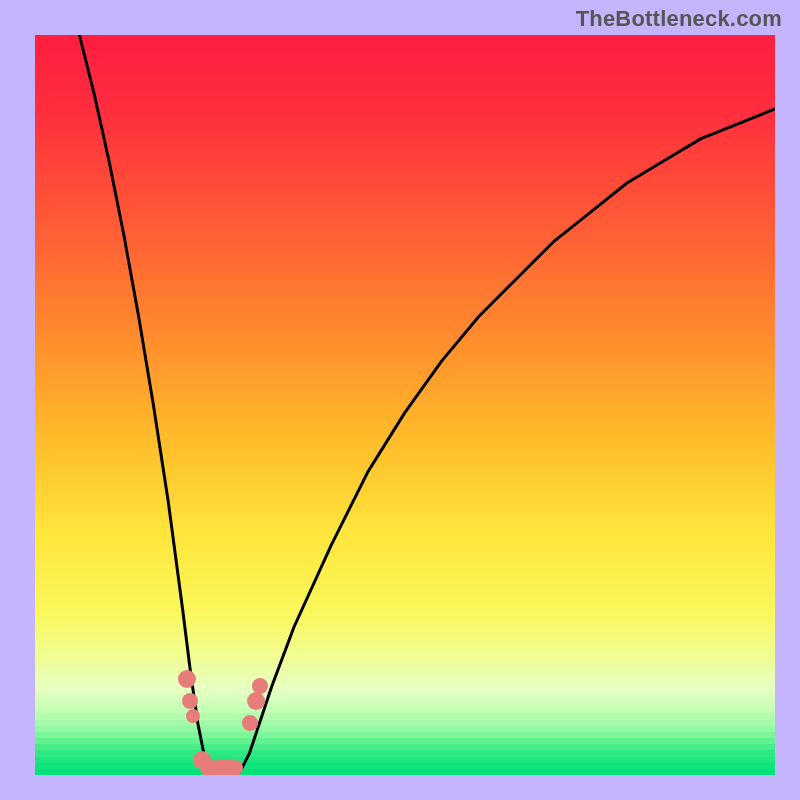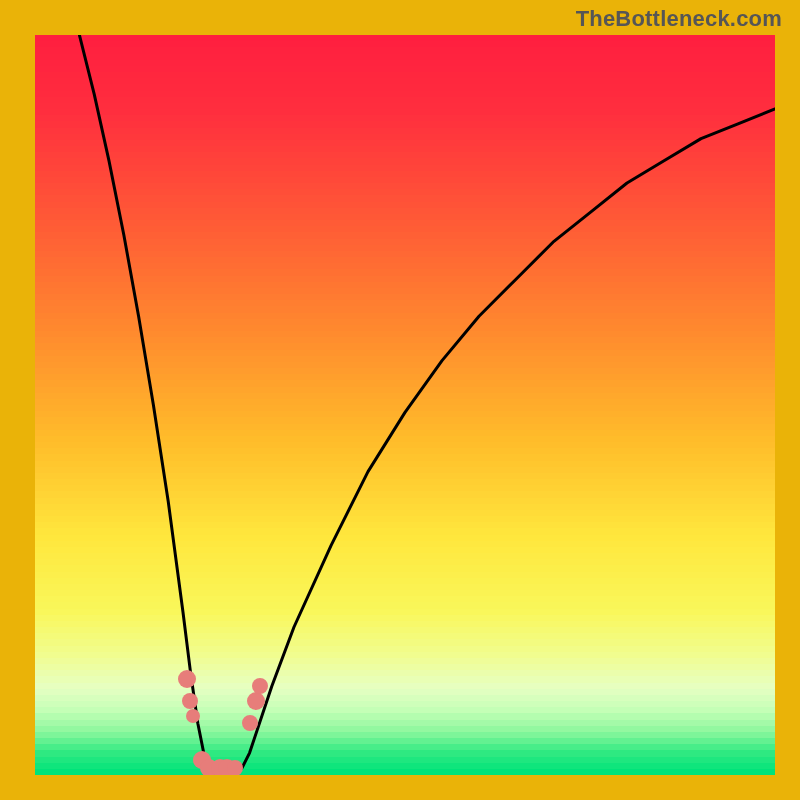--- a/index.html
+++ b/index.html
@@ -9,21 +9,21 @@
     height: 800px;
     background: #000;
     overflow: hidden;
   }
   .frame {
     position: absolute;
     left: 0;
     top: 0;
     width: 800px;
     height: 800px;
-    background: #eab308;
+    background: #c4b5fd;
   }
   .plot-area {
     position: absolute;
     left: 35px;
     top: 35px;
     width: 740px;
     height: 740px;
     overflow: hidden;
   }
   .gradient {

